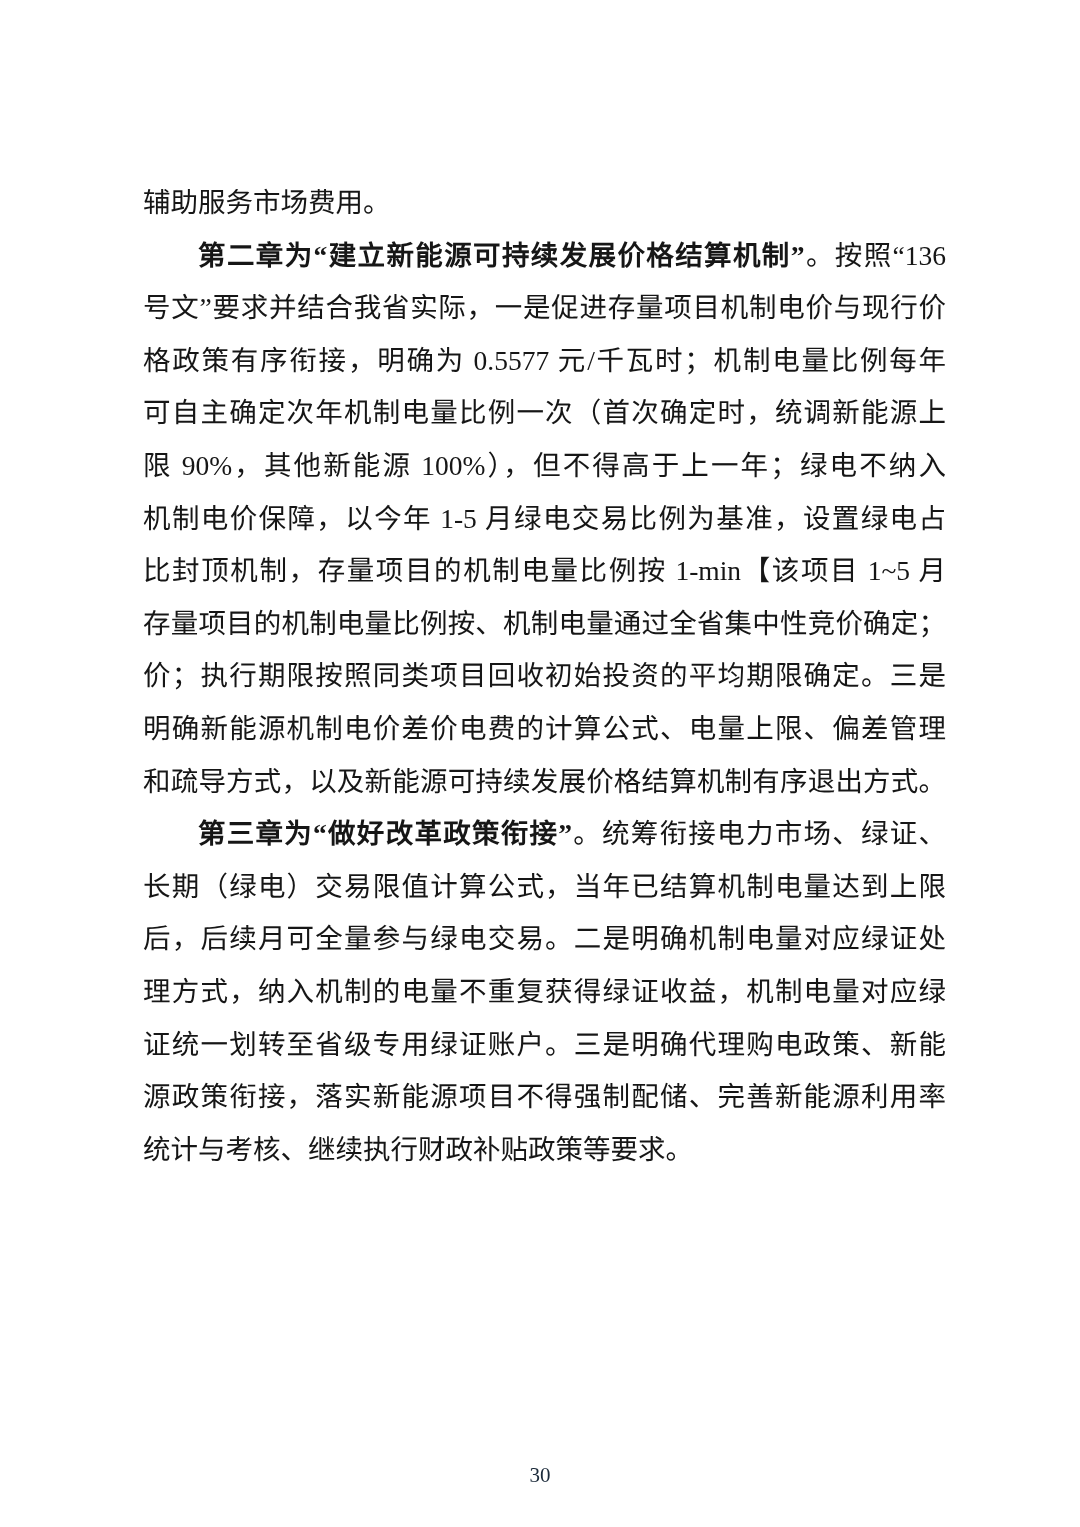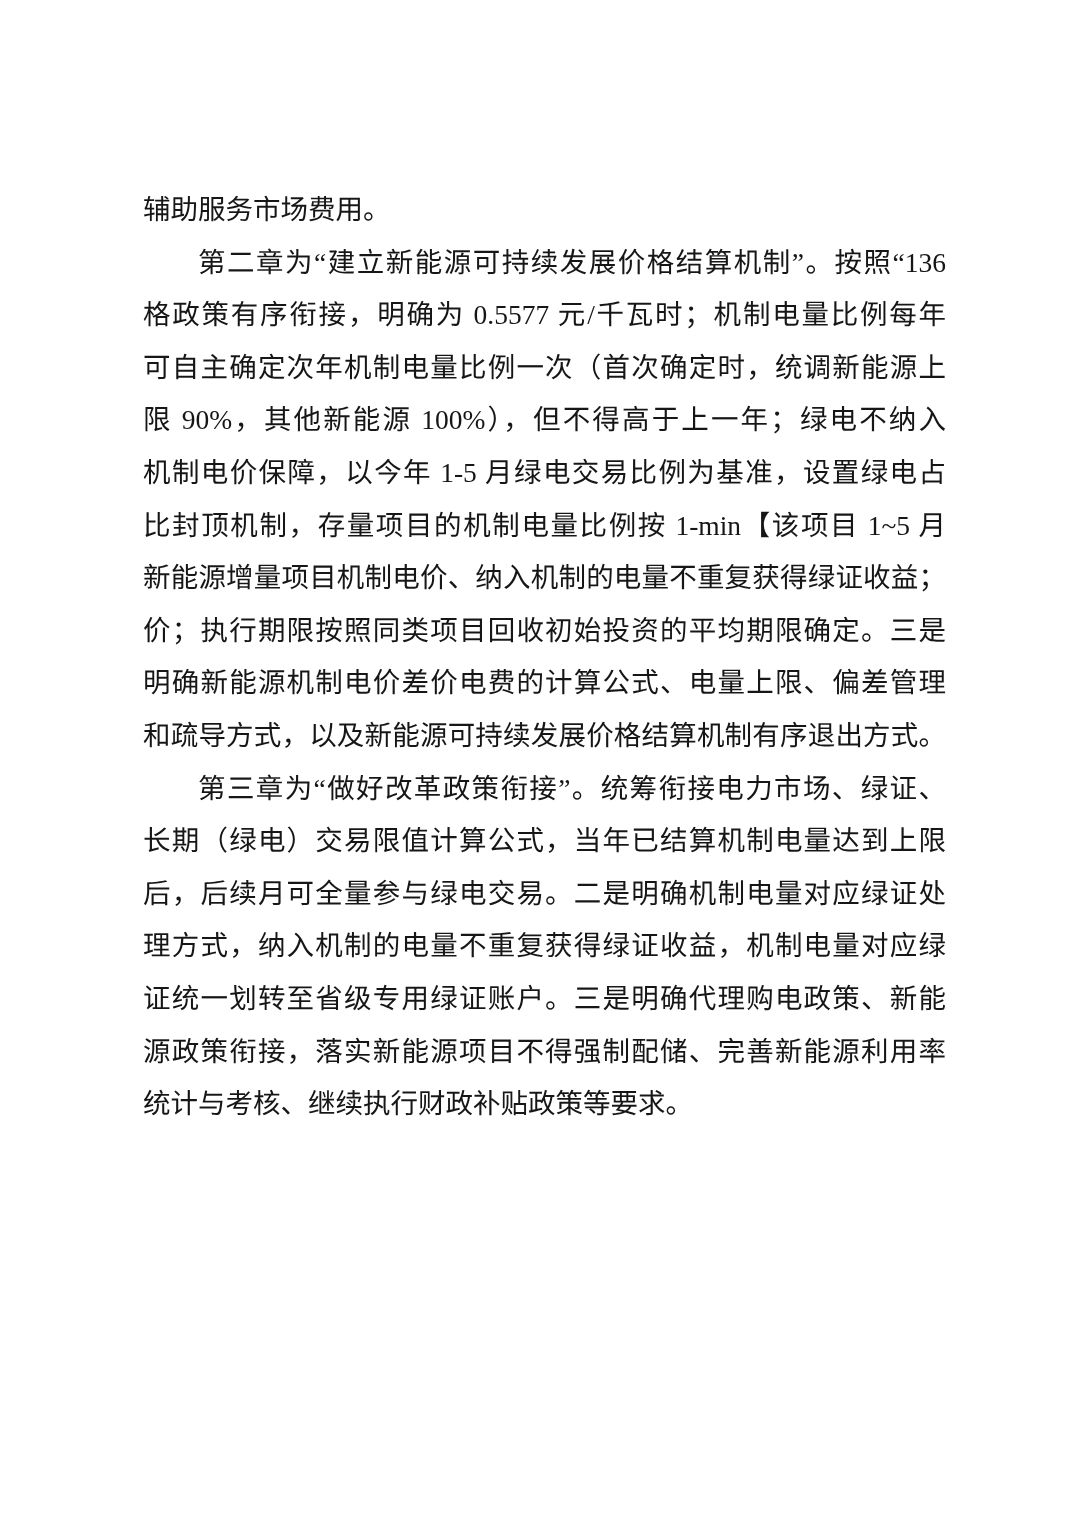--- a/index.html
+++ b/index.html
@@ -12,42 +12,42 @@
     position: relative;
     width: 1080px;
     height: 1527px;
     background: #ffffff;
     font-family: "Liberation Serif", "DejaVu Serif", serif;
     color: #161616;
   }
   .body-text {
     position: absolute;
     left: 143px;
-    top: 184px;
+    top: 177px;
     width: 803px;
   }
   .line {
     font-size: 27.5px;
     height: 52.6px;
     line-height: 52.6px;
     letter-spacing: 0;
     text-align: justify;
     text-align-last: justify;
     text-justify: inter-character;
     white-space: nowrap;
   }
   .line.nofill {
     text-align: left;
     text-align-last: left;
   }
   .line.indent {
     text-indent: 55px;
   }
   .bold-seg {
-    font-weight: 400;
+    font-weight: 700;
   }
   .page-footer {
     position: absolute;
     left: 0;
     top: 1463px;
     width: 1080px;
     text-align: center;
   }
   .page-number {
     font-size: 21px;
@@ -56,32 +56,36 @@
   }
 </style>
 </head>
 <body>
 
 <div class="page">
 
   <main class="body-text" id="doc-body">
       <div class="line nofill"><span class="text-seg">辅助服务市场费用。</span></div>
       <div class="line indent"><span class="bold-seg">第二章为“建立新能源可持续发展价格结算机制”</span><span class="text-seg">。按照“136</span></div>
+      <div class="line"><span class="text-seg">号文”要求并结合我省实际，一是促进存量项目机制电价与现行价</span></div>
       <div class="line"><span class="text-seg">格政策有序衔接，明确为 0.5577 元/千瓦时；机制电量比例每年</span></div>
       <div class="line"><span class="text-seg">可自主确定次年机制电量比例一次（首次确定时，统调新能源上</span></div>
       <div class="line"><span class="text-seg">限 90%，其他新能源 100%），但不得高于上一年；绿电不纳入</span></div>
       <div class="line"><span class="text-seg">机制电价保障，以今年 1-5 月绿电交易比例为基准，设置绿电占</span></div>
       <div class="line"><span class="text-seg">比封顶机制，存量项目的机制电量比例按 1-min【该项目 1~5 月</span></div>
-      <div class="line"><span class="text-seg">新能源增量项目机制电价、纳入机制的电量不重复获得绿证收益；</span></div>
+      <div class="line"><span class="text-seg">存量项目的机制电量比例按、机制电量通过全省集中性竞价确定；</span></div>
       <div class="line"><span class="text-seg">价；执行期限按照同类项目回收初始投资的平均期限确定。三是</span></div>
       <div class="line"><span class="text-seg">明确新能源机制电价差价电费的计算公式、电量上限、偏差管理</span></div>
       <div class="line"><span class="text-seg">和疏导方式，以及新能源可持续发展价格结算机制有序退出方式。</span></div>
       <div class="line indent"><span class="bold-seg">第三章为“做好改革政策衔接”</span><span class="text-seg">。统筹衔接电力市场、绿证、</span></div>
       <div class="line"><span class="text-seg">长期（绿电）交易限值计算公式，当年已结算机制电量达到上限</span></div>
       <div class="line"><span class="text-seg">后，后续月可全量参与绿电交易。二是明确机制电量对应绿证处</span></div>
       <div class="line"><span class="text-seg">理方式，纳入机制的电量不重复获得绿证收益，机制电量对应绿</span></div>
       <div class="line"><span class="text-seg">证统一划转至省级专用绿证账户。三是明确代理购电政策、新能</span></div>
       <div class="line"><span class="text-seg">源政策衔接，落实新能源项目不得强制配储、完善新能源利用率</span></div>
       <div class="line nofill"><span class="text-seg">统计与考核、继续执行财政补贴政策等要求。</span></div>
     </main>
 
+  <footer class="page-footer">
+    <span class="page-number">30</span>
+  </footer>
 
 </div>
 
 </body></html>

